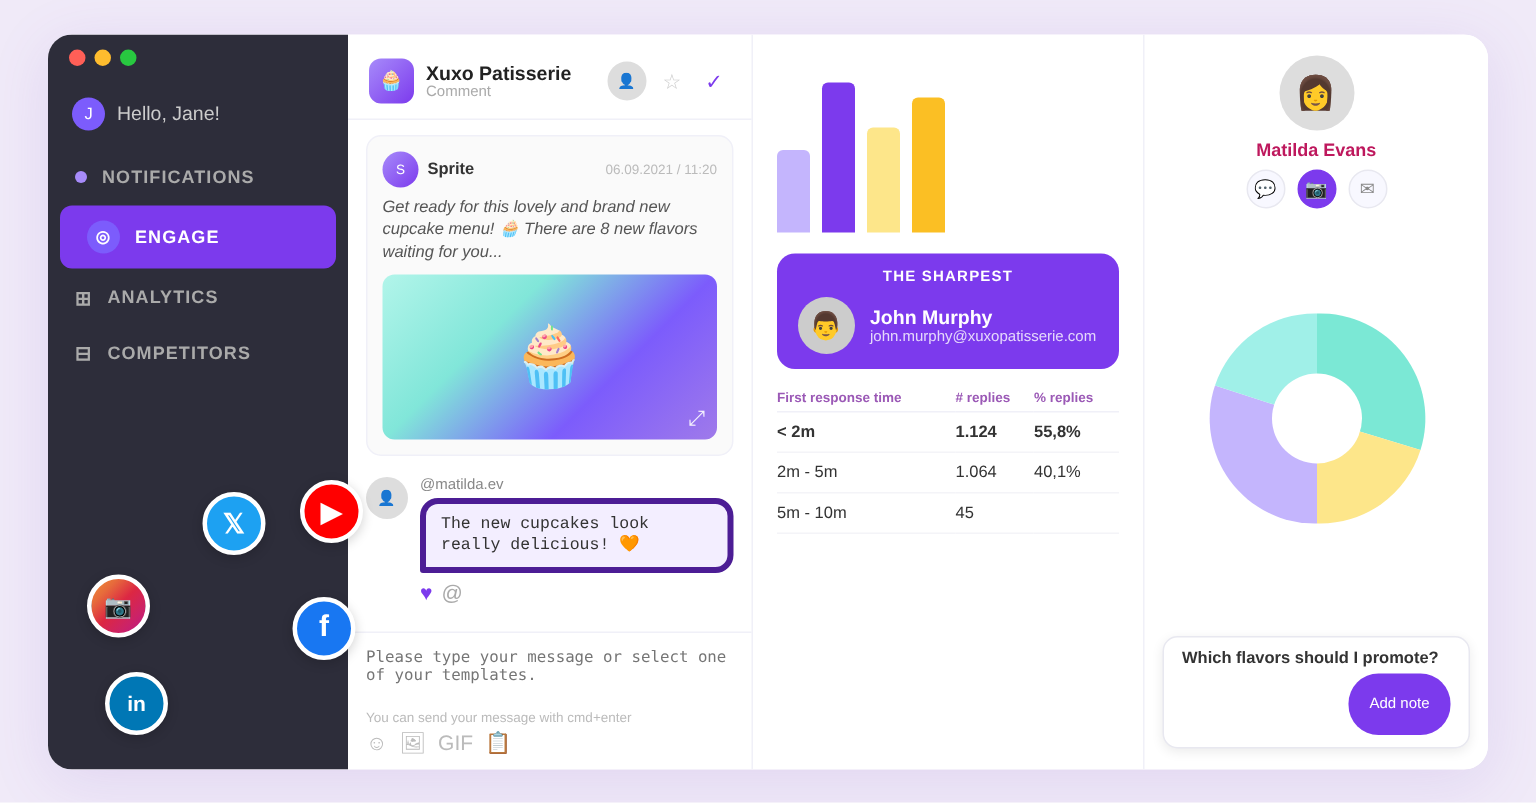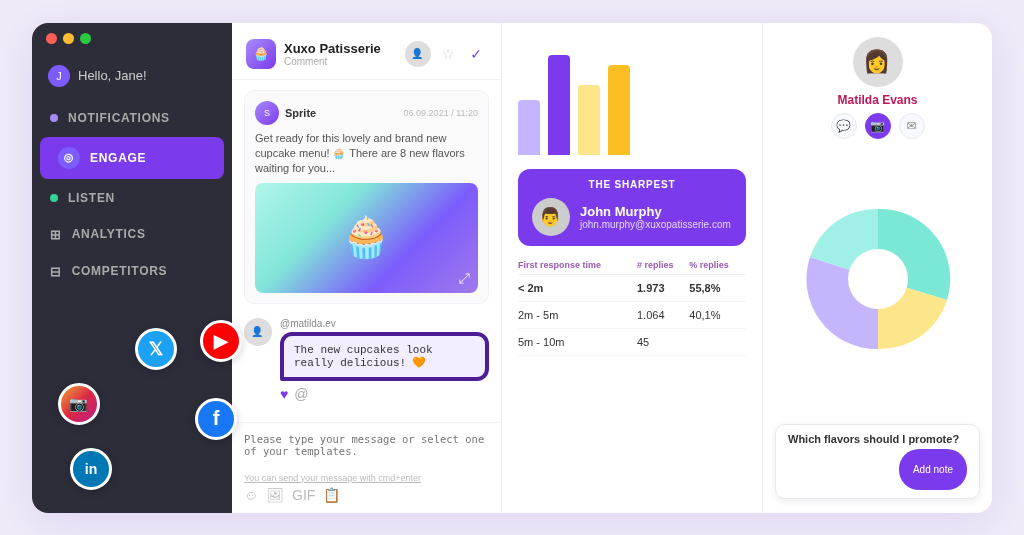--- a/index.html
+++ b/index.html
@@ -196,21 +196,21 @@
       margin-bottom: 6px;
     }
     .sender-avatar {
       width: 24px; height: 24px; border-radius: 50%;
       background: linear-gradient(135deg,#a78bfa,#7c3aed);
       display: flex; align-items: center; justify-content: center;
       color: #fff; font-size: 9px; flex-shrink: 0;
     }
     .sender-name { font-size: 11px; font-weight: 700; color: #333; }
     .sender-time { font-size: 9px; color: #bbb; margin-left: auto; }
-    .message-text { font-size: 11px; color: #555; line-height: 1.4; }
+    .message-text { font-size: 11px; color: #555; line-height: 1.4; font-style: italic; }
     .message-image {
       width: 100%; height: 110px;
       background: linear-gradient(135deg,#b2f5ea,#81e6d9,#7c5cfc,#9f7aea);
       border-radius: 8px;
       margin-top: 6px;
       position: relative;
       overflow: hidden;
       display: flex; align-items: center; justify-content: center;
     }
     .cupcake-visual {
@@ -415,24 +415,20 @@
     <div class="sidebar-nav">
       <div class="nav-item">
         <span class="nav-dot purple"></span>
         <span>NOTIFICATIONS</span>
       </div>
       <div class="nav-item active">
         <div class="nav-icon-circle">◎</div>
         <span>ENGAGE</span>
       </div>
       <div class="nav-item">
-        <span class="nav-dot green"></span>
-        <span>LISTEN</span>
-      </div>
-      <div class="nav-item">
         <span style="font-size:13px;color:#aaa;">⊞</span>
         <span>ANALYTICS</span>
       </div>
       <div class="nav-item">
         <span style="font-size:13px;color:#aaa;">⊟</span>
         <span>COMPETITORS</span>
       </div>
     </div>
 
     <div class="sidebar-social">
@@ -485,21 +481,21 @@
             <div class="msg-actions">
               <span style="color:#7c3aed;">♥</span>
               <span style="color:#aaa;">@</span>
             </div>
           </div>
         </div>
       </div>
 
       <div class="reply-box">
         <textarea class="reply-input" placeholder="Please type your message or select one of your templates." style=""></textarea>
-        <div style="font-size:9px;color:#bbb;margin-bottom:4px;text-decoration:underline;">You can send your message with cmd+enter</div>
+        <div style="font-size:9px;color:#bbb;margin-bottom:4px;">You can send your message with cmd+enter</div>
         <div class="reply-tools">
           <span>☺</span>
           <span>🖼</span>
           <span>GIF</span>
           <span>📋</span>
         </div>
       </div>
     </div>
 
     <div class="analytics-panel">
@@ -534,21 +530,21 @@
         <thead>
           <tr>
             <th>First response time</th>
             <th># replies</th>
             <th>% replies</th>
           </tr>
         </thead>
         <tbody>
           <tr class="highlight">
             <td>&lt; 2m</td>
-            <td>1.973</td>
+            <td>1.124</td>
             <td>55,8%</td>
           </tr>
           <tr>
             <td>2m - 5m</td>
             <td>1.064</td>
             <td>40,1%</td>
           </tr>
           <tr>
             <td>5m - 10m</td>
             <td>45</td>

